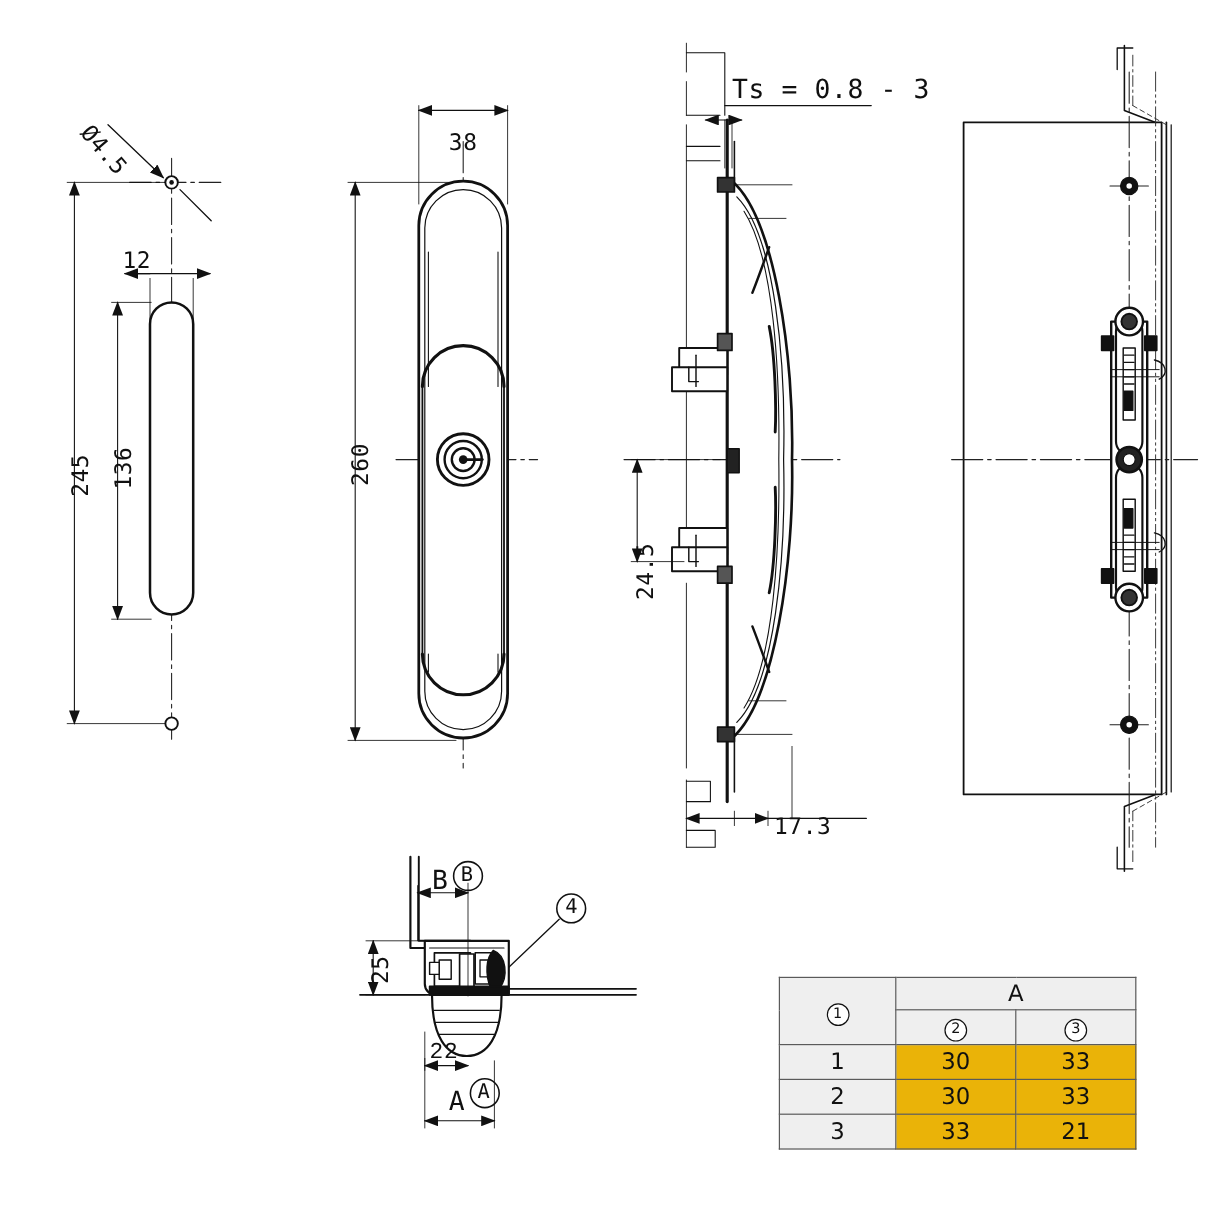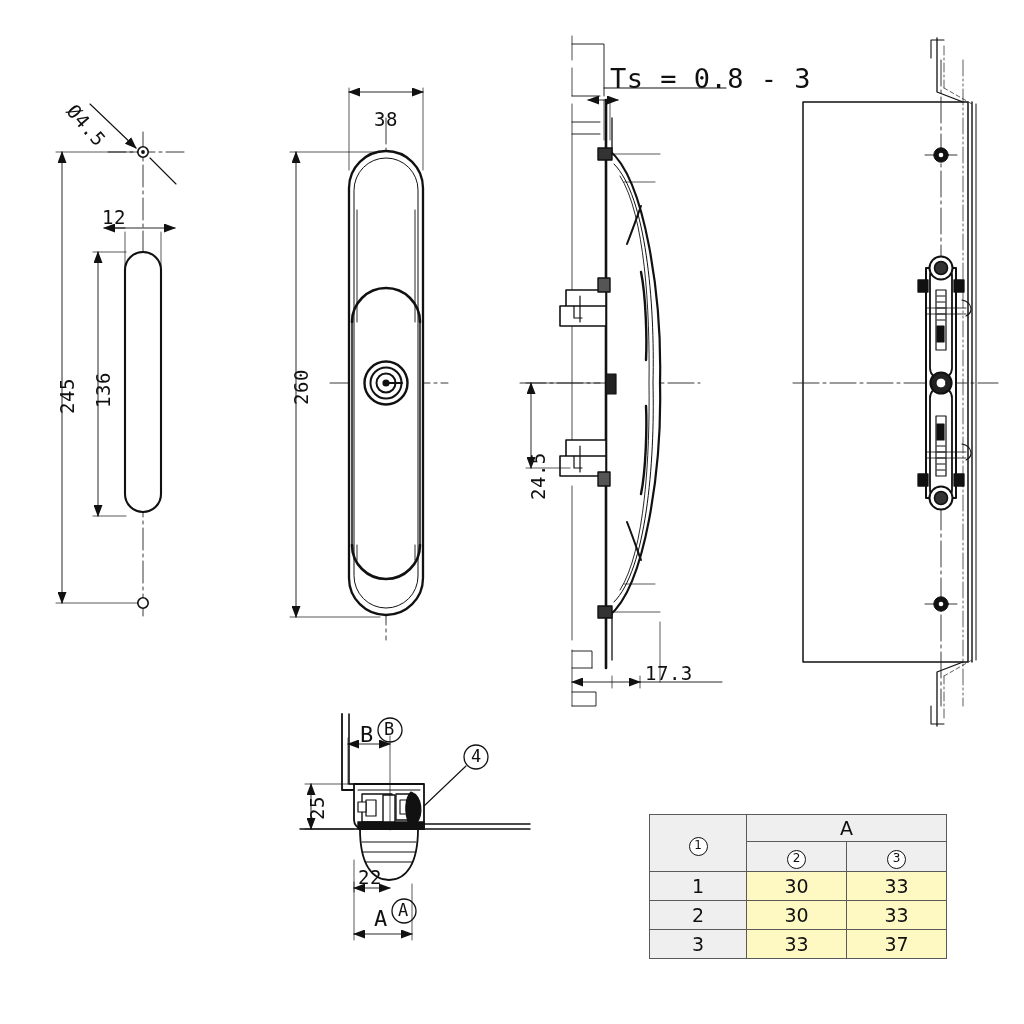--- a/index.html
+++ b/index.html
@@ -35,21 +35,21 @@
   #spec-table td,#spec-table th{
     border:1.2px solid #5a5a5a;
     text-align:center;
     vertical-align:middle;
     padding:2px 0;
     font-weight:400;
     color:#111;
   }
   #spec-table .hd{background:#efefef;height:22px;}
   #spec-table .rowlab{background:#efefef;width:96px;height:24px;}
-  #spec-table .val{background:#fef9c3;height:24px;}
+  #spec-table .val{background:#eab308;height:24px;}
   .circnum{
     display:inline-block;
     border:1.4px solid #111;
     border-radius:50%;
     width:17px;height:17px;
     line-height:15px;
     font-size:12px;
     text-align:center;
     background:#fff;
   }
@@ -309,26 +309,26 @@
 </svg>
 
 <div class="dimtext" style="left:79px;top:100px;transform:rotate(49deg);transform-origin:0 0;">Ø4.5</div>
 <div class="dimtext rot90" style="left:56px;top:414px;">245</div>
 <div class="dimtext rot90" style="left:92px;top:408px;">136</div>
 <div class="dimtext" style="left:102px;top:206px;">12</div>
 
 <div class="dimtext" style="left:374px;top:72px;margin-top:36px;">38</div>
 <div class="dimtext rot90" style="left:290px;top:405px;">260</div>
 
-<div class="dimtext" style="left:610px;top:63px;font-size:27px;">Ts = 0.8 - 3</div>
+<div class="dimtext" style="left:610px;top:63px;font-size:22px;">Ts = 0.8 - 3</div>
 <div class="dimtext rot90" style="left:527px;top:500px;">24.5</div>
-<div class="dimtext" style="left:645px;top:662px;">17.3</div>
+<div class="dimtext" style="left:645px;top:678px;">17.3</div>
 
 <div class="dimtext rot90" style="left:306px;top:820px;">25</div>
-<div class="dimtext" style="left:358px;top:866px;">22</div>
+<div class="dimtext" style="left:358px;top:866px;font-family:Liberation Mono, monospace;">22</div>
 <div class="dimtext" style="left:360px;top:722px;font-size:22px;">B</div>
 <div class="dimtext" style="left:384px;top:719px;font-size:17px;">B</div>
 <div class="dimtext" style="left:374px;top:906px;font-size:22px;">A</div>
 <div class="dimtext" style="left:398px;top:900px;font-size:17px;">A</div>
 <div class="dimtext" style="left:471px;top:746px;font-size:17px;">4</div>
 
 <table id="spec-table">
   <tbody>
     <tr>
       <td class="rowlab" rowspan="2">
@@ -350,16 +350,16 @@
       <td class="val">33</td>
     </tr>
     <tr>
       <td class="rowlab">2</td>
       <td class="val">30</td>
       <td class="val">33</td>
     </tr>
     <tr>
       <td class="rowlab">3</td>
       <td class="val">33</td>
-      <td class="val">37</td>
+      <td class="val">21</td>
     </tr>
   </tbody>
 </table>
 
 </body></html>

